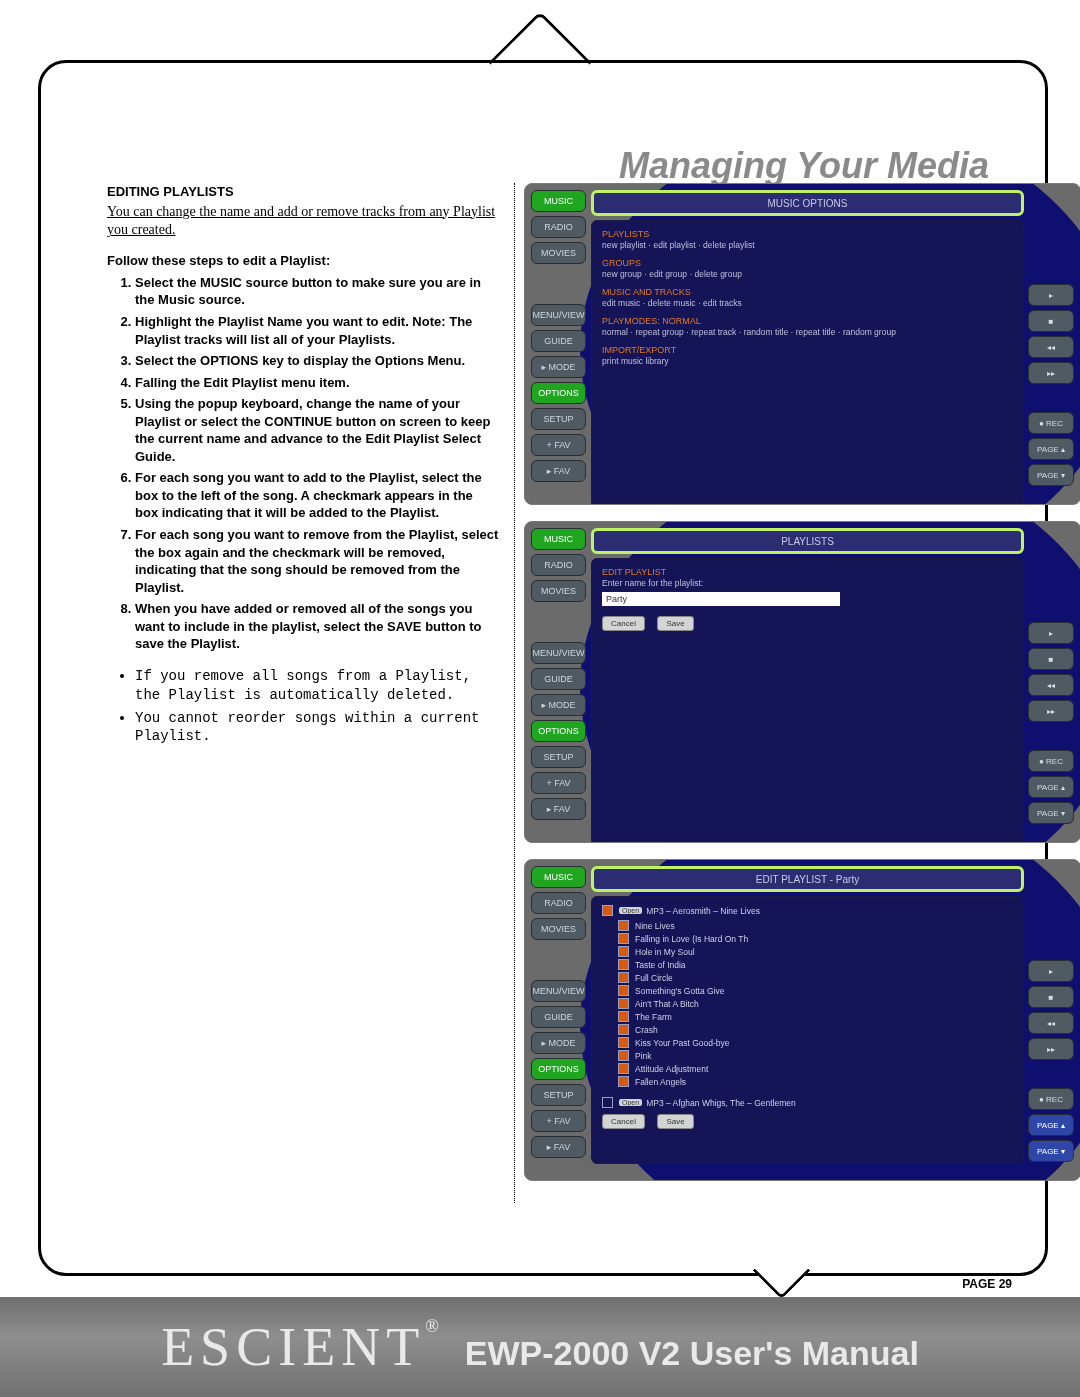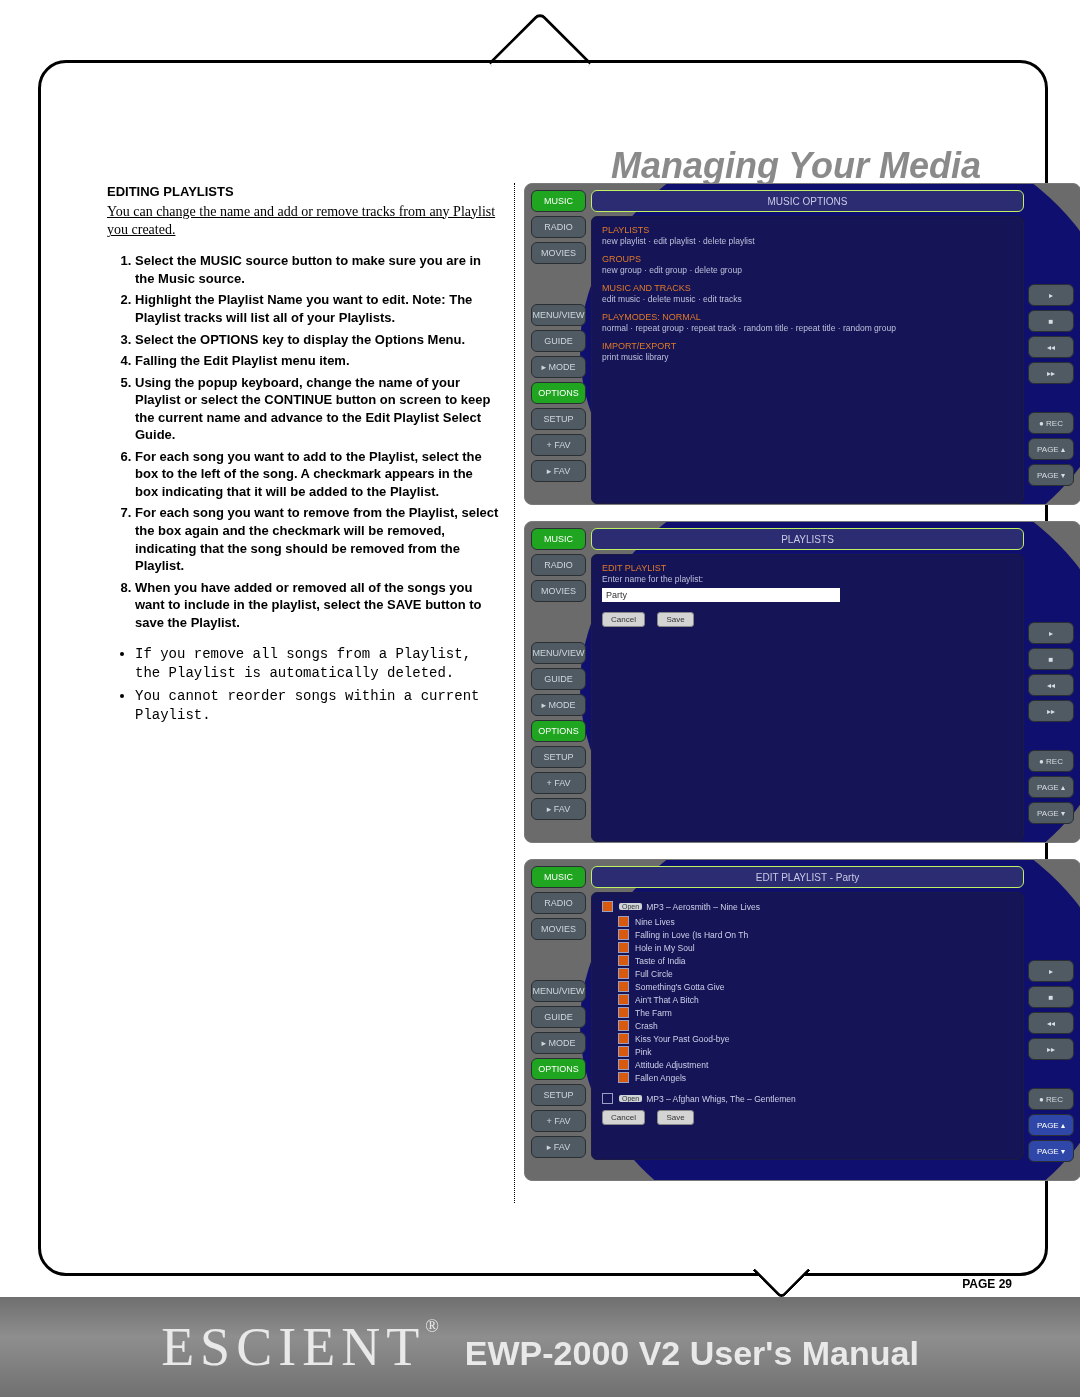--- a/index.html
+++ b/index.html
@@ -1,37 +1,37 @@
 <!DOCTYPE html>
 <html><head>
 <meta charset="utf-8">
 <style>
   html,body{margin:0;padding:0;background:#fff;font-family:Arial,Helvetica,sans-serif;}
   .page{width:1080px;height:1397px;position:relative;margin:0 auto;background:#fff;}
   .frame{position:absolute;left:38px;top:60px;width:1004px;height:1210px;border:3px solid #000;border-radius:28px;}
   .notch{position:absolute;left:50%;top:26px;width:70px;height:70px;transform:translateX(-50%) rotate(45deg);border-top:3px solid #000;border-left:3px solid #000;background:#fff;border-top-left-radius:8px;}
-  .header{position:absolute;right:64px;top:82px;font-family:Arial,Helvetica,sans-serif;font-size:36px;font-style:italic;font-weight:bold;color:#8a8a8a;}
+  .header{position:absolute;right:56px;top:82px;font-family:Arial,Helvetica,sans-serif;font-size:36px;font-style:italic;font-weight:bold;color:#8a8a8a;}
   .col-left{position:absolute;left:66px;top:120px;width:392px;font-size:13px;color:#000;line-height:1.35;}
   .col-left .section-title{font-weight:bold;margin-bottom:2px;font-size:13px;}
   .col-left .intro{font-family:'Times New Roman',Times,serif;font-size:14px;margin-bottom:12px;text-decoration:underline;}
   .col-left .steps-title{font-weight:bold;margin-bottom:4px;}
   .col-left ol{margin:0 0 14px 28px;padding:0;}
   .col-left ol li{font-weight:bold;margin-bottom:4px;}
   .col-left ul{margin:0 0 0 28px;padding:0;font-family:Liberation Mono, monospace;font-size:14px;}
   .col-left ul li{margin-bottom:4px;list-style-type:disc;}
   .divider{position:absolute;left:473px;top:120px;height:1020px;border-left:1.5px dotted #000;}
   .shots{position:absolute;left:483px;top:120px;width:555px;}
   .shot{width:555px;height:320px;border:1px solid #7a7a7a;border-radius:8px;background:#6b6b6b;position:relative;margin-bottom:16px;overflow:hidden;}
   .shot .bg-arc{position:absolute;left:55px;top:-60px;width:540px;height:450px;border-radius:50%;background:#0f0f6f;}
   .side{position:absolute;left:6px;top:6px;width:55px;}
   .side .btn{height:20px;margin-bottom:4px;border-radius:6px;background:#4f5a63;color:#cfd6dc;font-size:9px;display:flex;align-items:center;justify-content:center;border:1px solid #2a2f33;}
   .side .btn.green{background:#1fa51f;color:#fff;}
   .side .gap{height:36px;}
   .main{position:absolute;left:66px;top:6px;right:56px;}
-  .panel-title{height:20px;border-radius:6px;background:#2c2c72;color:#c9c9e6;font-size:10px;display:flex;align-items:center;justify-content:center;margin-bottom:4px;border:1px solid #bef264;}
+  .panel-title{height:20px;border-radius:6px;background:#2c2c72;color:#c9c9e6;font-size:10px;display:flex;align-items:center;justify-content:center;margin-bottom:4px;border:3px solid #bef264;}
   .panel-body{min-height:270px;border-radius:6px;background:#141456;color:#cfd0e8;font-size:9px;padding:8px 10px;border:1px solid #1a1a44;}
   .opt-block{margin-bottom:8px;}
   .opt-head{color:#e07a28;font-size:9px;margin-bottom:1px;}
   .opt-sub{color:#bfc0da;font-size:8.5px;}
   .rside{position:absolute;right:6px;top:100px;width:46px;}
   .rside .rbtn{height:20px;margin-bottom:4px;border-radius:6px;background:#4f5a63;color:#d8dde1;font-size:8px;display:flex;align-items:center;justify-content:center;border:1px solid #2a2f33;}
   .rside .rbtn.blue{background:#2e47a8;color:#fff;}
   .rside .gap{height:24px;}
   .input-line{background:#fff;height:14px;width:230px;margin:4px 0 10px 0;color:#333;font-size:9px;padding:0 4px;display:flex;align-items:center;}
   .small-btn{display:inline-block;background:#d4d4d4;color:#333;font-size:8px;padding:2px 8px;border-radius:3px;margin-right:10px;border:1px solid #888;}
@@ -54,20 +54,21 @@
 
 <div class="page">
   <div class="notch"></div>
   <div class="frame">
 
     <div class="header">Managing Your Media</div>
 
     <div class="col-left">
       <div class="section-title">EDITING PLAYLISTS</div>
       <div class="intro">You can change the name and add or remove tracks from any Playlist you created.</div>
+      <div class="steps-title">Follow these steps to edit a Playlist:</div>
       <ol>
         <li>Select the MUSIC source button to make sure you are in the Music source.</li>
         <li>Highlight the Playlist Name you want to edit. Note: The Playlist tracks will list all of your Playlists.</li>
         <li>Select the OPTIONS key to display the Options Menu.</li>
         <li>Falling the Edit Playlist menu item.</li>
         <li>Using the popup keyboard, change the name of your Playlist or select the CONTINUE button on screen to keep the current name and advance to the Edit Playlist Select Guide.</li>
         <li>For each song you want to add to the Playlist, select the box to the left of the song. A checkmark appears in the box indicating that it will be added to the Playlist.</li>
         <li>For each song you want to remove from the Playlist, select the box again and the checkmark will be removed, indicating that the song should be removed from the Playlist.</li>
         <li>When you have added or removed all of the songs you want to include in the playlist, select the SAVE button to save the Playlist.</li>
       </ol>

